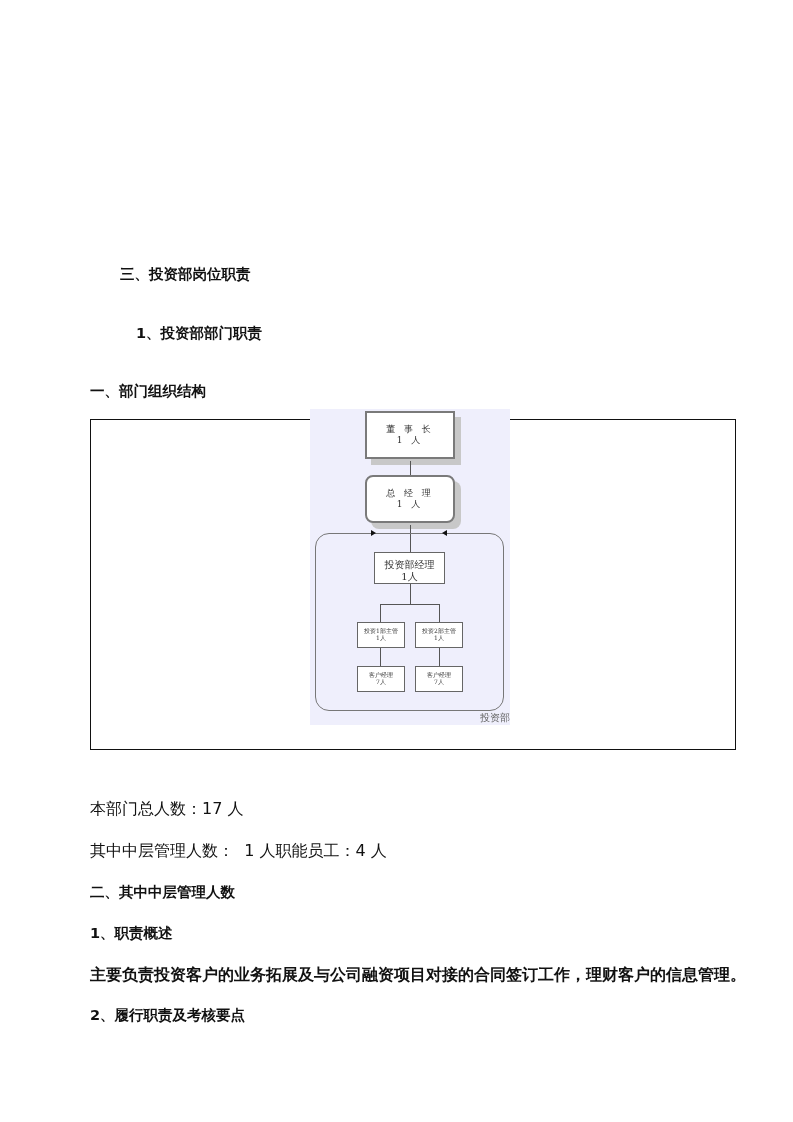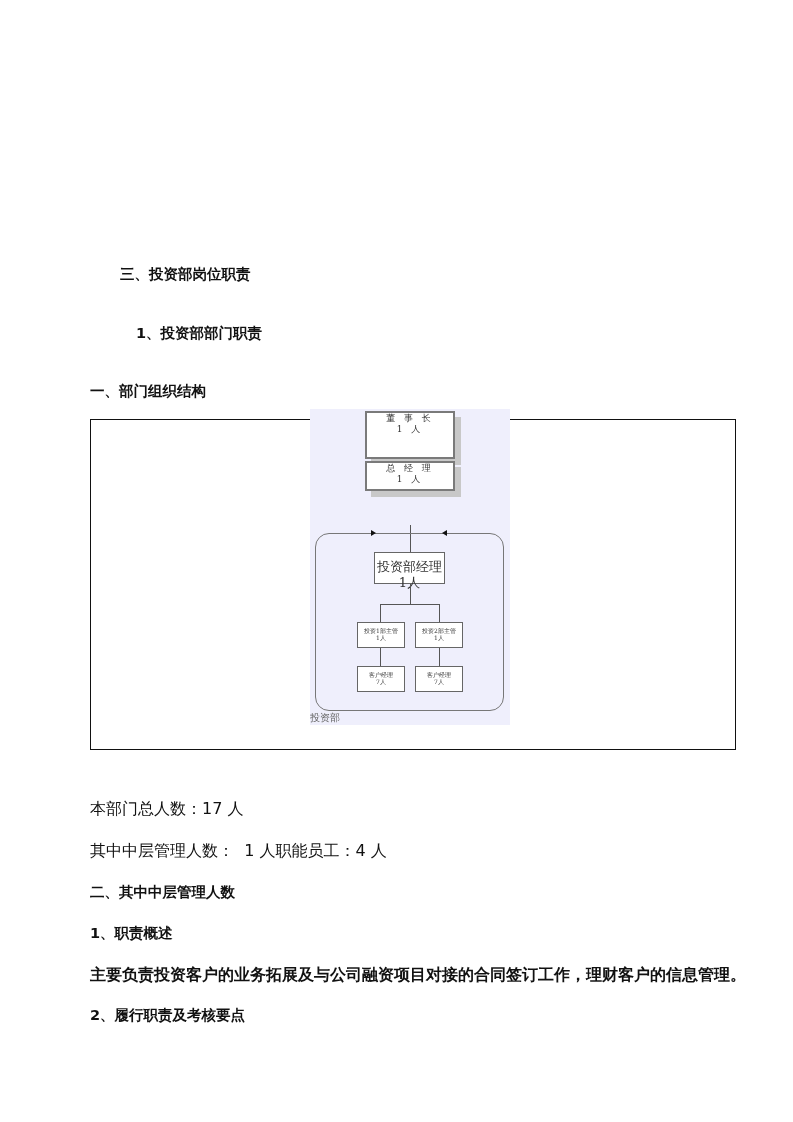--- a/index.html
+++ b/index.html
@@ -13,52 +13,52 @@
   .frame { position: absolute; left: 90px; top: 419px; width: 646px; height: 331px;
            border: 1.5px solid #111; box-sizing: border-box; }
 
   
   .diagram { position: absolute; left: 310px; top: 409px; width: 200px; height: 316px;
              background: #efeffc; }
   .dbox { position: absolute; background: #fff; box-sizing: border-box;
           font-family: "DejaVu Serif", "Liberation Serif", serif; color: #333;
           text-align: center; line-height: 1.2; }
   .dbox.big { border: 2.5px solid #7a7a7a; box-shadow: 6px 6px 0 #c8c8c8;
-              font-size: 9px; letter-spacing: 3px; }
-  .dbox.mid { border: 1px solid #666; font-size: 13px; padding-top: 6px; }
+              font-size: 9px; letter-spacing: 3px; padding-top: 11px; }
+  .dbox.mid { border: 1px solid #666; font-size: 10px; padding-top: 6px; }
   .dbox.small { border: 1px solid #666; font-size: 6px; padding-top: 4px; }
   .vline { position: absolute; width: 1px; background: #555; }
   .hline { position: absolute; height: 1px; background: #555; }
   .container { position: absolute; left: 5px; top: 124px; width: 189px; height: 178px;
                border: 1px solid #777; border-radius: 14px; box-sizing: border-box; }
   .arrow { position: absolute; width: 0; height: 0; border-top: 3px solid transparent;
            border-bottom: 3px solid transparent; }
   .arrow.right { border-left: 5px solid #111; }
   .arrow.left { border-right: 5px solid #111; }
-  .dept-label { position: absolute; left: 0; width: 200px; top: 302px; text-align: left;
+  .dept-label { position: absolute; left: 0; width: 200px; top: 302px; text-align: right;
                 font-family: Liberation Mono, monospace; font-size: 10px; color: #666; }
 </style>
 </head>
 <body>
 
 <div class="abs h-bold" style="left:120px; top:229px;">三、投资部岗位职责</div>
 <div class="abs h-bold" style="left:136px; top:288px;text-align:right;">1、投资部部门职责</div>
 <div class="abs h-bold" style="left:90px; top:346px;text-align:right;">一、部门组织结构</div>
 
 <div class="frame"></div>
 
 <div class="diagram">
 
   <div class="dbox big" style="left:55px; top:2px; width:90px; height:48px;">
     <div>董 事 长</div>
     <div>1 人</div>
   </div>
   <div class="vline" style="left:100px; top:52px; height:14px;"></div>
 
-  <div class="dbox big" style="left:55px; top:52px; width:90px; height:30px;">
+  <div class="dbox big" style="left:55px; top:66px; width:90px; height:48px;border-radius:8px;">
     <div>总 经 理</div>
     <div>1 人</div>
   </div>
   <div class="vline" style="left:100px; top:116px; height:27px;"></div>
 
   <div class="container"></div>
   <div class="arrow right" style="left:61px; top:121px;"></div>
   <div class="arrow left" style="left:132px; top:121px;"></div>
 
   <div class="dbox mid" style="left:64px; top:143px; width:71px; height:32px;">

